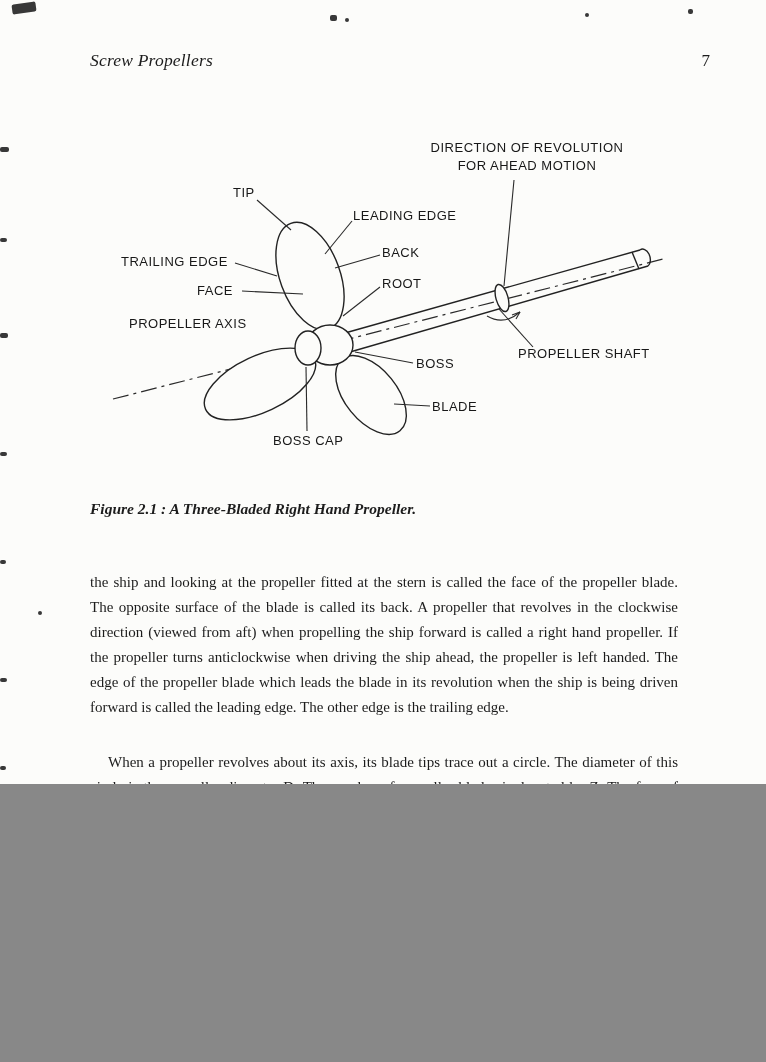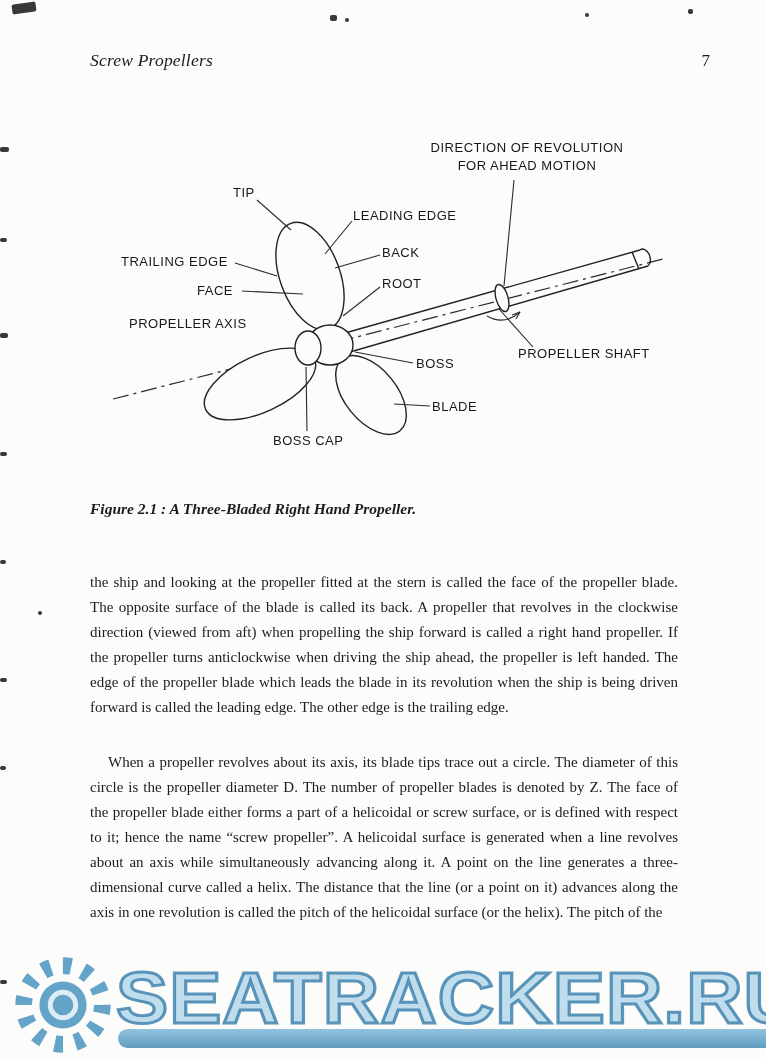--- a/index.html
+++ b/index.html
@@ -1,18 +1,18 @@
 <!DOCTYPE html>
 <html><head>
 <meta charset="utf-8">
 <style>
   html,body{margin:0;padding:0;background:#888;}
   .page{
     position:relative;
-    width:766px;height:1062px;
+    width:766px;height:784px;
     margin:0 auto;
     background:#fcfcfa;
     overflow:hidden;
     font-family:"Liberation Serif", serif;
     color:#1c1c1c;
   }
   
   .header{
     position:absolute;left:90px;right:56px;top:50px;
     display:flex;justify-content:space-between;align-items:baseline;

